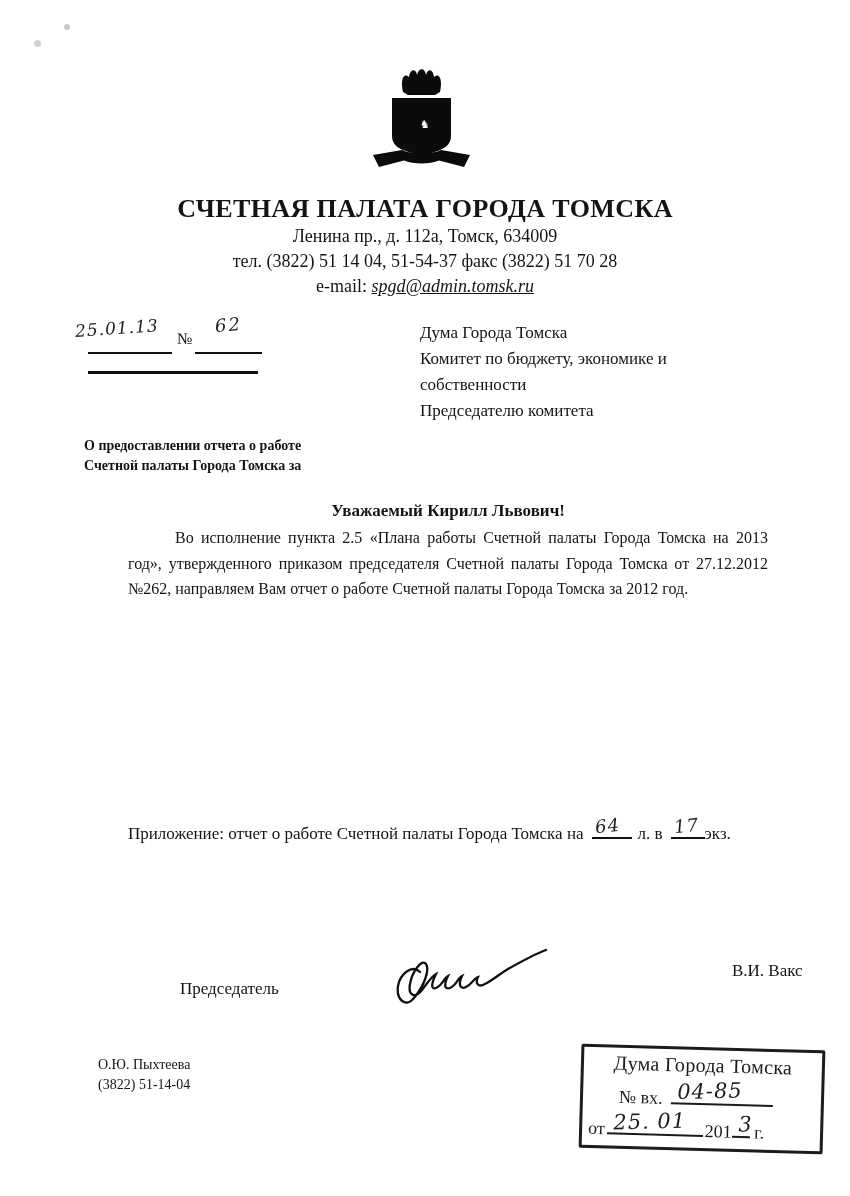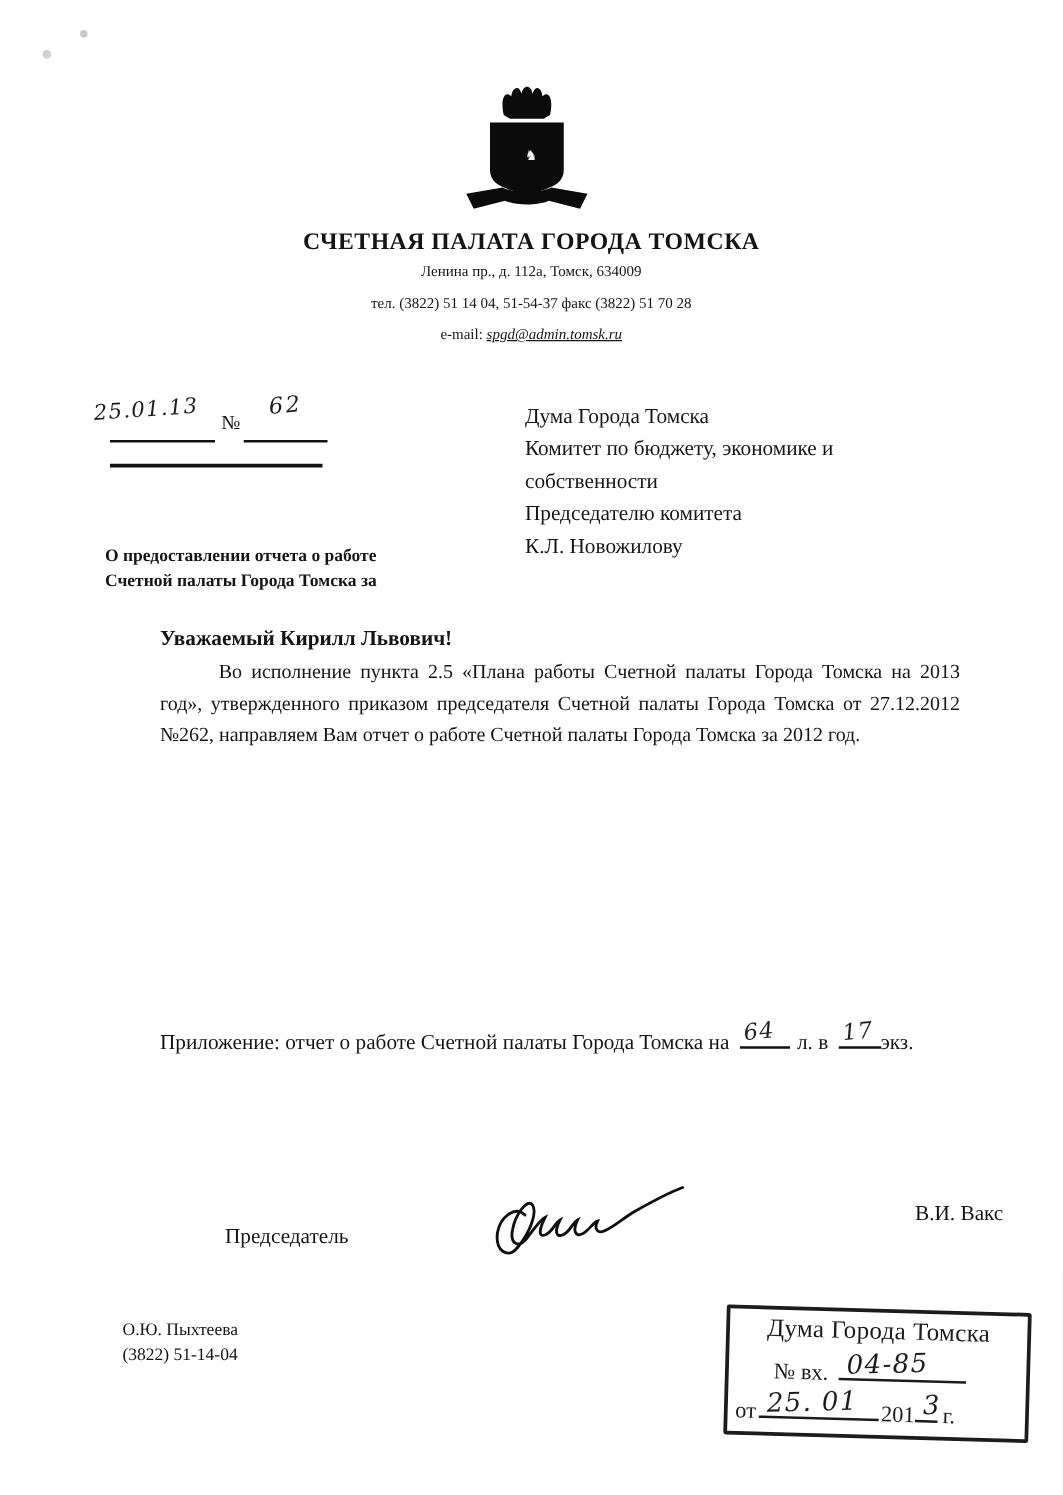--- a/index.html
+++ b/index.html
@@ -13,58 +13,58 @@
     color:#141414;
     overflow:hidden;
   }
   .speck{position:absolute;background:#9a9a9a;border-radius:50%;opacity:.55;}
   .speck1{left:64px;top:24px;width:6px;height:6px;}
   .speck2{left:34px;top:40px;width:7px;height:7px;opacity:.45;}
 
   
   .letterhead{position:absolute;top:66px;left:0;right:0;text-align:center;}
   .emblem{display:inline-block;margin-left:-10px;}
-  .org-title{margin-top:10px;font-size:19px;font-weight:bold;letter-spacing:.4px;}
-  .hline{font-size:12px;line-height:25px;}
+  .org-title{margin-top:22px;font-size:26px;font-weight:bold;letter-spacing:.4px;}
+  .hline{font-size:18px;line-height:25px;}
   .hline.email a,.email-addr{color:#141414;text-decoration:underline;font-style:italic;}
 
   
   .ref{position:absolute;left:75px;top:318px;width:210px;height:64px;font-size:15px;}
   .hand{font-family:"DejaVu Serif", serif;font-style:italic;color:#1d1d1d;}
   .ref-date{position:absolute;left:0;top:0;font-size:17px;transform:rotate(-4deg);letter-spacing:1px;}
   .ref-no-sign{position:absolute;left:102px;top:12px;font-size:16px;}
   .ref-no{position:absolute;left:140px;top:-4px;font-size:18px;transform:rotate(-5deg);letter-spacing:2px;}
   .u1{position:absolute;left:13px;top:34px;width:84px;border-bottom:2px solid #111;}
   .u2{position:absolute;left:120px;top:34px;width:67px;border-bottom:2px solid #111;}
   .u3{position:absolute;left:13px;top:53px;width:170px;border-bottom:3px solid #111;}
 
   
   .recipient{position:absolute;left:420px;top:320px;width:320px;font-size:17px;line-height:26px;}
 
   
   .subject{position:absolute;left:84px;top:436px;width:280px;font-size:14px;font-weight:bold;line-height:19.5px;}
 
   
-  .salutation{position:absolute;left:128px;top:501px;width:640px;font-size:17px;font-weight:bold;}
+  .salutation{position:absolute;left:128px;top:501px;width:640px;text-align:center;font-size:17px;font-weight:bold;}
   .body-text{position:absolute;left:128px;top:525px;width:640px;font-size:16px;line-height:25.5px;text-align:justify;text-indent:47px;}
 
   
   .attachment{position:absolute;left:128px;top:820px;width:690px;font-size:17px;}
   .blank{position:relative;display:inline-block;border-bottom:2px solid #111;height:17px;vertical-align:baseline;}
   .blank .hand-val{position:absolute;bottom:1px;left:3px;font-size:18px;white-space:nowrap;transform:rotate(-6deg);letter-spacing:1px;}
   .blank-pages{width:40px;margin:0 6px 0 8px;}
   .blank-copies{width:34px;margin:0 0 0 8px;}
 
   
   .sig-title{position:absolute;left:180px;top:967px;font-size:17px;margin-top:12px;}
   .sig-stroke{position:absolute;left:386px;top:928px;}
   .sig-name{position:absolute;left:732px;top:961px;font-size:17px;}
 
   
-  .executor{position:absolute;left:98px;top:1055px;font-size:14px;line-height:20px;}
+  .executor{position:absolute;left:98px;top:1055px;font-size:14px;line-height:20px;text-align:center;}
 
   
   .stamp{
     position:absolute;left:580px;top:1047px;width:226px;height:88px;
     border:3px solid #1c1c1c;border-radius:2px;
     transform:rotate(1.6deg);
     padding:4px 6px 6px 6px;
     color:#1b1b1b;
     display:flex;flex-direction:column;justify-content:space-between;
   }
@@ -111,21 +111,20 @@
     <span class="u1"></span>
     <span class="u2"></span>
     <span class="u3"></span>
   </div>
 
   <div class="recipient">
     <div>Дума Города Томска</div>
     <div>Комитет по бюджету, экономике и</div>
     <div>собственности</div>
     <div>Председателю комитета</div>
-    <div>К.Л. Новожилову</div>
   </div>
 
   <div class="subject">
     <div>О предоставлении отчета о работе</div>
     <div>Счетной палаты Города Томска за</div>
   </div>
 
   <div class="salutation">Уважаемый Кирилл Львович!</div>
   <div class="body-text">Во исполнение пункта 2.5 «Плана работы Счетной палаты Города Томска на 2013 год», утвержденного приказом председателя Счетной палаты Города Томска от 27.12.2012 №262, направляем Вам отчет о работе Счетной палаты Города Томска за 2012 год.</div>
 

